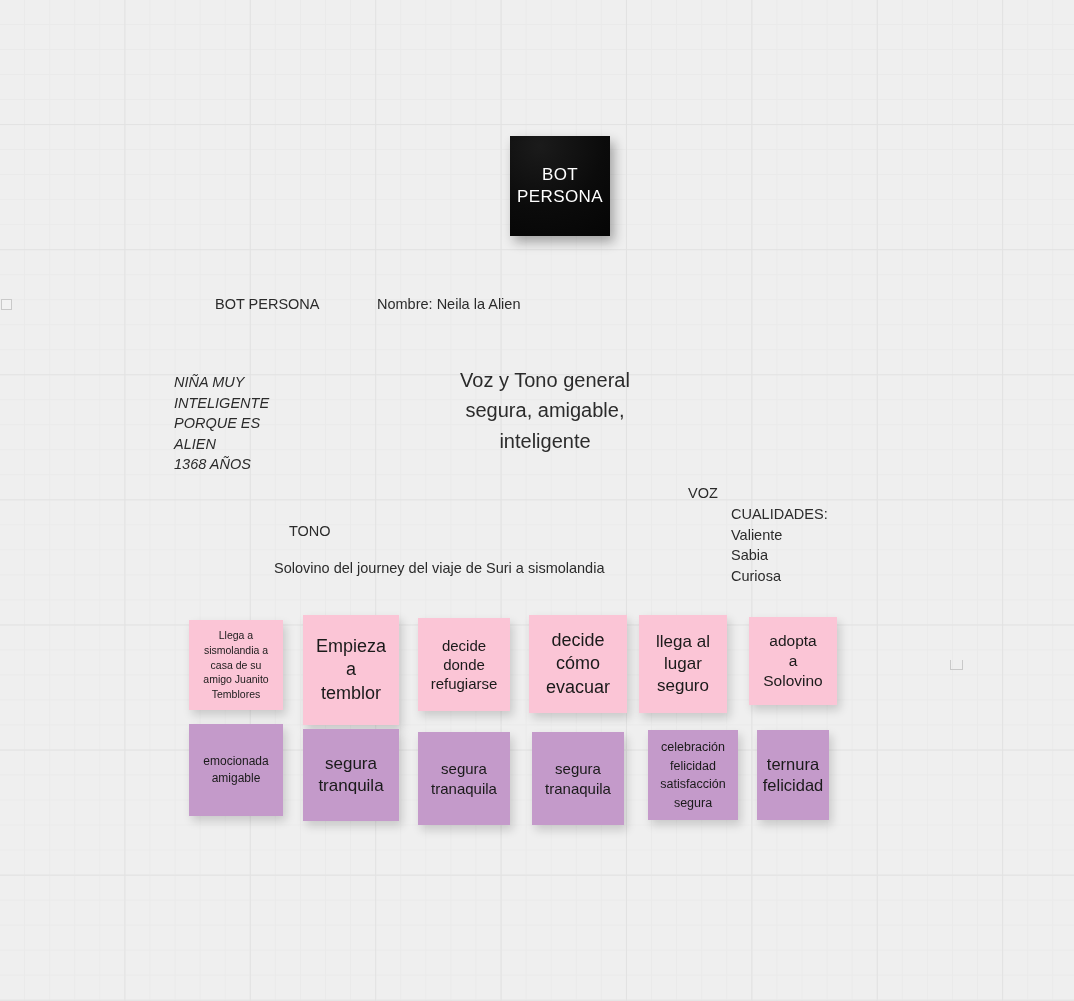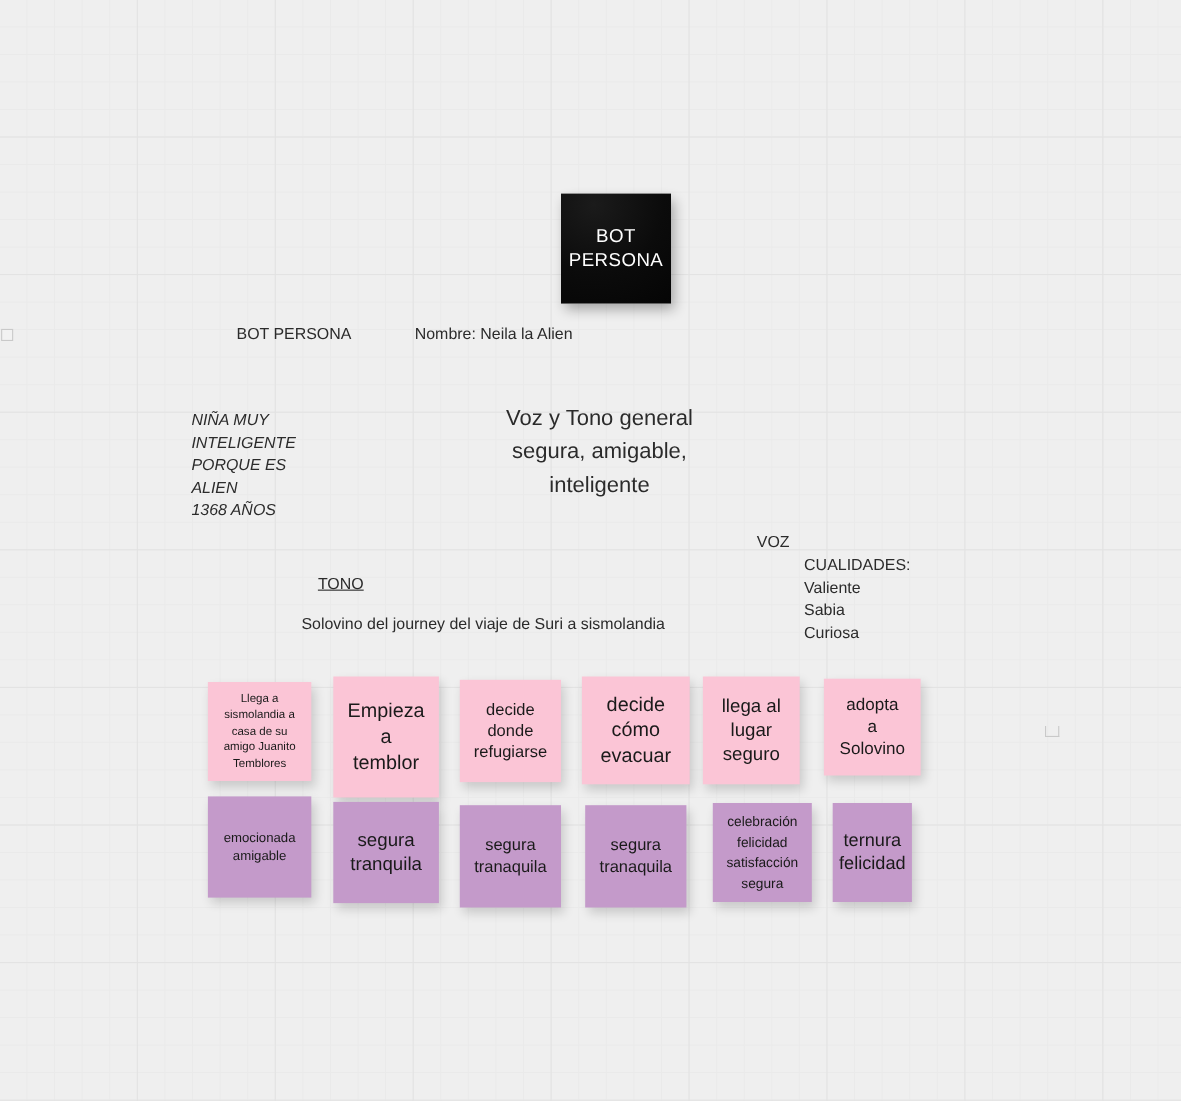--- a/index.html
+++ b/index.html
@@ -47,21 +47,20 @@
     white-space: pre-line;
     user-select: none;
   }
   .note.pink   { background: #fbc5d6; }
   .note.purple { background: #c49aca; }
   .note.dark {
     background: radial-gradient(circle at 30% 10%, #1b1b1b 0%, #0b0b0b 55%, #050505 100%);
     color: #ffffff;
     letter-spacing: .4px;
     box-shadow: 4px 6px 11px rgba(0,0,0,0.32);
-    margin-top: 40px;
   }
 
   
   .txt {
     position: absolute;
     color: #2b2b2b;
     line-height: 1.5;
     white-space: pre-line;
     user-select: none;
   }
@@ -98,21 +97,21 @@
 segura, amigable,
 inteligente</div>
 
   <div class="txt" style="left:688px; top:483px; font-size:14.5px;">VOZ</div>
 
   <div class="txt" style="left:731px; top:504px; font-size:14.5px; line-height:1.43;">CUALIDADES:
 Valiente
 Sabia
 Curiosa</div>
 
-  <div class="txt" style="left:289px; top:521px; font-size:14.5px;text-decoration:underline;">TONO</div>
+  <div class="txt" style="left:289px; top:521px; font-size:14.5px;">TONO</div>
 
   <div class="txt" style="left:274px; top:558px; font-size:14.5px;">Solovino del journey del viaje de Suri a sismolandia</div>
 
   <div class="note pink" style="left:189px; top:620px; width:94px; height:90px; font-size:10.5px; line-height:1.42;">Llega a
 sismolandia a
 casa de su
 amigo Juanito
 Temblores</div>
 
   <div class="note pink" style="left:303px; top:615px; width:96px; height:110px; font-size:18px;">Empieza

